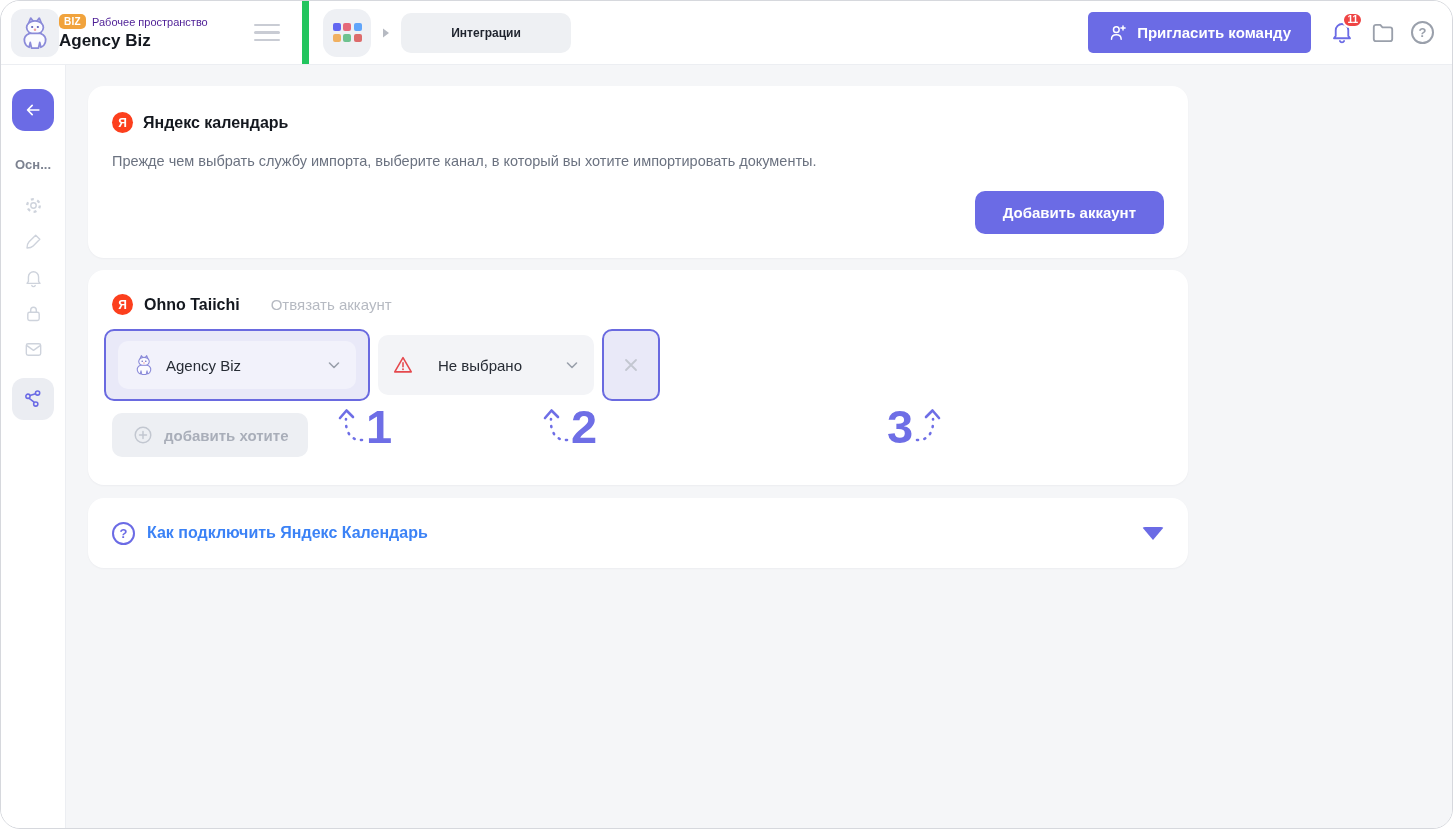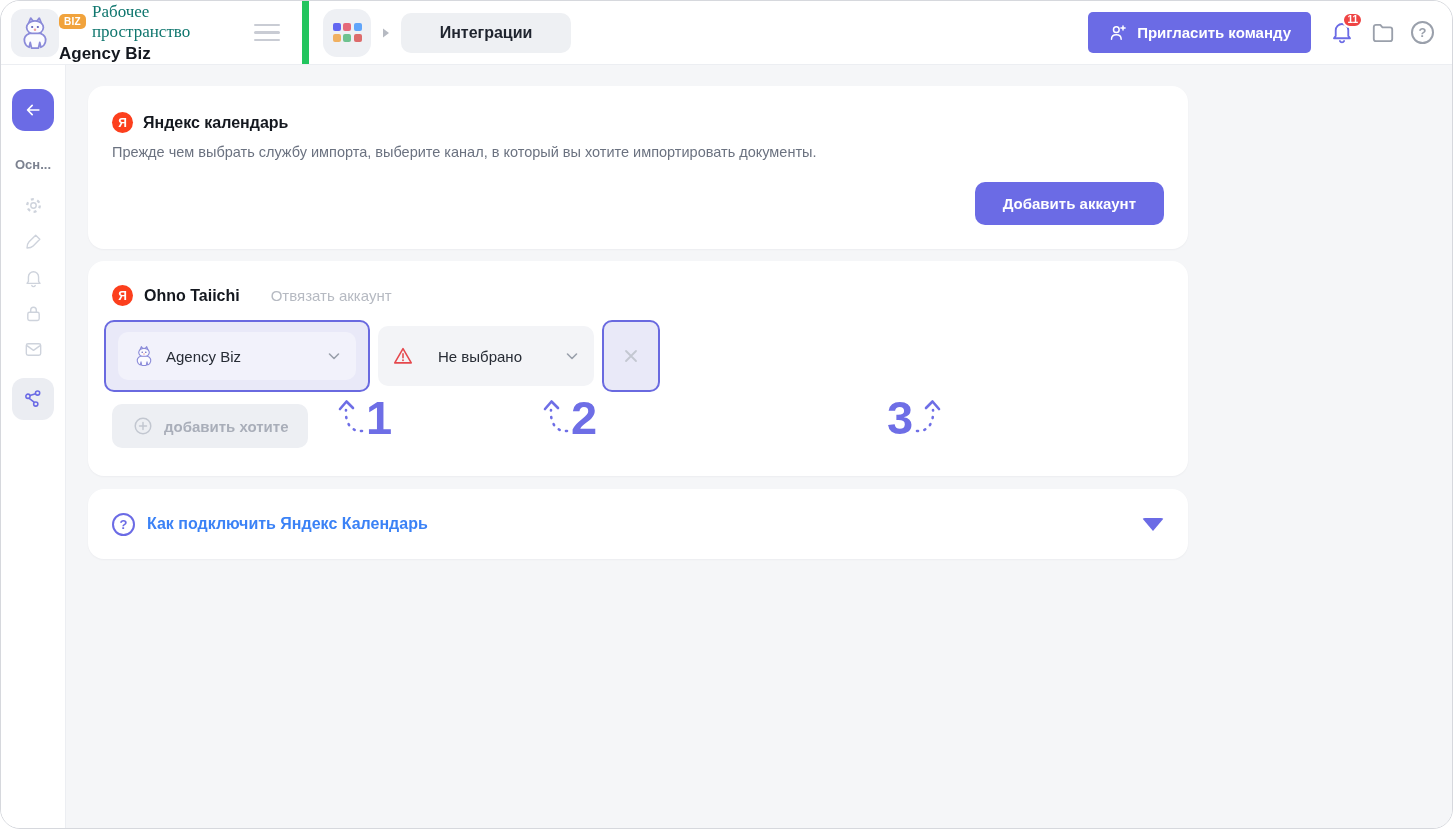--- a/index.html
+++ b/index.html
@@ -7,32 +7,32 @@
   .app{ width:1453px; height:829px; border:1px solid #d6d8dd; border-radius:20px; overflow:hidden;
         display:flex; flex-direction:column; background:#fff; }
 
   
   .header{ height:64px; flex-shrink:0; display:flex; align-items:center; border-bottom:1px solid #eceef2; background:#fff; }
   .ws{ width:308px; height:100%; display:flex; align-items:center; padding:0 16px 0 10px; border-right:7px solid #22c55e; }
   .logo-box{ width:48px; height:48px; border-radius:12px; background:#eef0f4; display:flex; align-items:center; justify-content:center; flex-shrink:0;}
   .ws-text{ display:flex; flex-direction:column; gap:2px; }
   .ws-top{ display:flex; align-items:center; gap:6px; }
   .biz-badge{ background:#f1a33c; color:#fff; font-size:10px; font-weight:bold; padding:2px 5px; border-radius:5px; letter-spacing:.3px;}
-  .ws-label{ font-size:17px; color:#0f766e;font-family:Liberation Serif, serif; }
+  .ws-label{ font-size:11px; color:#4c1d95; }
   .ws-name{ font-size:17px; font-weight:bold; color:#14181f; }
   .hamburger{ margin-left:auto; display:flex; flex-direction:column; gap:5px; cursor:pointer; padding:6px;}
   .hamburger span{ width:26px; height:2.5px; border-radius:2px; background:#c9ccd4; }
   .crumbs{ display:flex; align-items:center; gap:10px; padding-left:14px; }
   .grid-btn{ width:48px; height:48px; border-radius:14px; background:#eef0f4; display:flex; align-items:center; justify-content:center;}
   .grid-ic{ display:grid; grid-template-columns:repeat(3, 8px); grid-auto-rows:8px; gap:2.5px;}
   .grid-ic i{ border-radius:2px; }
   .gi1{background:#6366f1}.gi2{background:#e5697a}.gi3{background:#60a5fa}
   .gi4{background:#f0b060}.gi5{background:#6ec28f}.gi6{background:#dd6b6b}
   .pill{ width:170px; height:40px; border-radius:10px; background:#eef0f3; display:flex; align-items:center; justify-content:center;
-         font-size:16px; font-weight:bold; color:#1f242e; }
+         font-size:12px; font-weight:bold; color:#1f242e; }
   .right{ margin-left:auto; display:flex; align-items:center; gap:18px; padding-right:18px; }
   .invite{ height:41px; border:none; border-radius:5px; background:#6b6be5; color:#fff; font-size:15px; font-weight:600;
            display:flex; align-items:center; gap:9px; padding:0 20px; font-family:inherit; cursor:pointer;}
   .hicons{ display:flex; align-items:center; gap:15px; }
   .bell-wrap{ position:relative; }
   .nbadge{ position:absolute; top:-6px; right:-8px; background:#ef4444; color:#fff; font-size:10px; font-weight:bold;
            min-width:17px; height:16px; border-radius:9px; display:flex; align-items:center; justify-content:center;
            border:2px solid #fff; padding:0 3px;}
   .qmark{ width:23px; height:23px; border:2px solid #9aa0ab; border-radius:50%; display:flex; align-items:center; justify-content:center;
           font-size:13px; font-weight:bold; color:#9aa0ab; }
@@ -49,21 +49,21 @@
 
   .main{ flex:1; background:#f5f6f8; padding:21px 22px; }
   .card{ width:1100px; background:#fff; border-radius:16px; box-shadow:0 1px 2px rgba(16,24,40,.04); }
 
   
   .card-service{ padding:26px 24px 24px; margin-bottom:12px; }
   .svc-head{ display:flex; align-items:center; gap:10px; }
   .ya-ic{ width:21px; height:21px; border-radius:50%; background:#fc3f1d; color:#fff; font-weight:bold; font-size:12px;
           display:flex; align-items:center; justify-content:center; flex-shrink:0;}
   .svc-title{ font-size:16px; font-weight:bold; color:#14181f; }
-  .svc-desc{ margin-top:11px; font-size:14.5px; color:#6b7280; }
+  .svc-desc{ margin-top:20px; font-size:14.5px; color:#6b7280; }
   .svc-btnrow{ margin-top:22px; display:flex; justify-content:flex-end; }
   .add-acc{ height:43px; border:none; border-radius:10px; background:#6b6be5; color:#fff; font-size:15px; font-weight:600;
             padding:0 28px; font-family:inherit; cursor:pointer;}
 
   
   .card-account{ padding:24px 24px 28px; margin-bottom:13px; }
   .acc-head{ display:flex; align-items:center; gap:11px; }
   .acc-name{ font-size:16px; font-weight:bold; color:#14181f; }
   .unlink{ font-size:15px; color:#b6bac2; cursor:pointer;margin-left:20px; }
   .sel-row{ display:flex; gap:8px; margin:14px -8px 0; }

